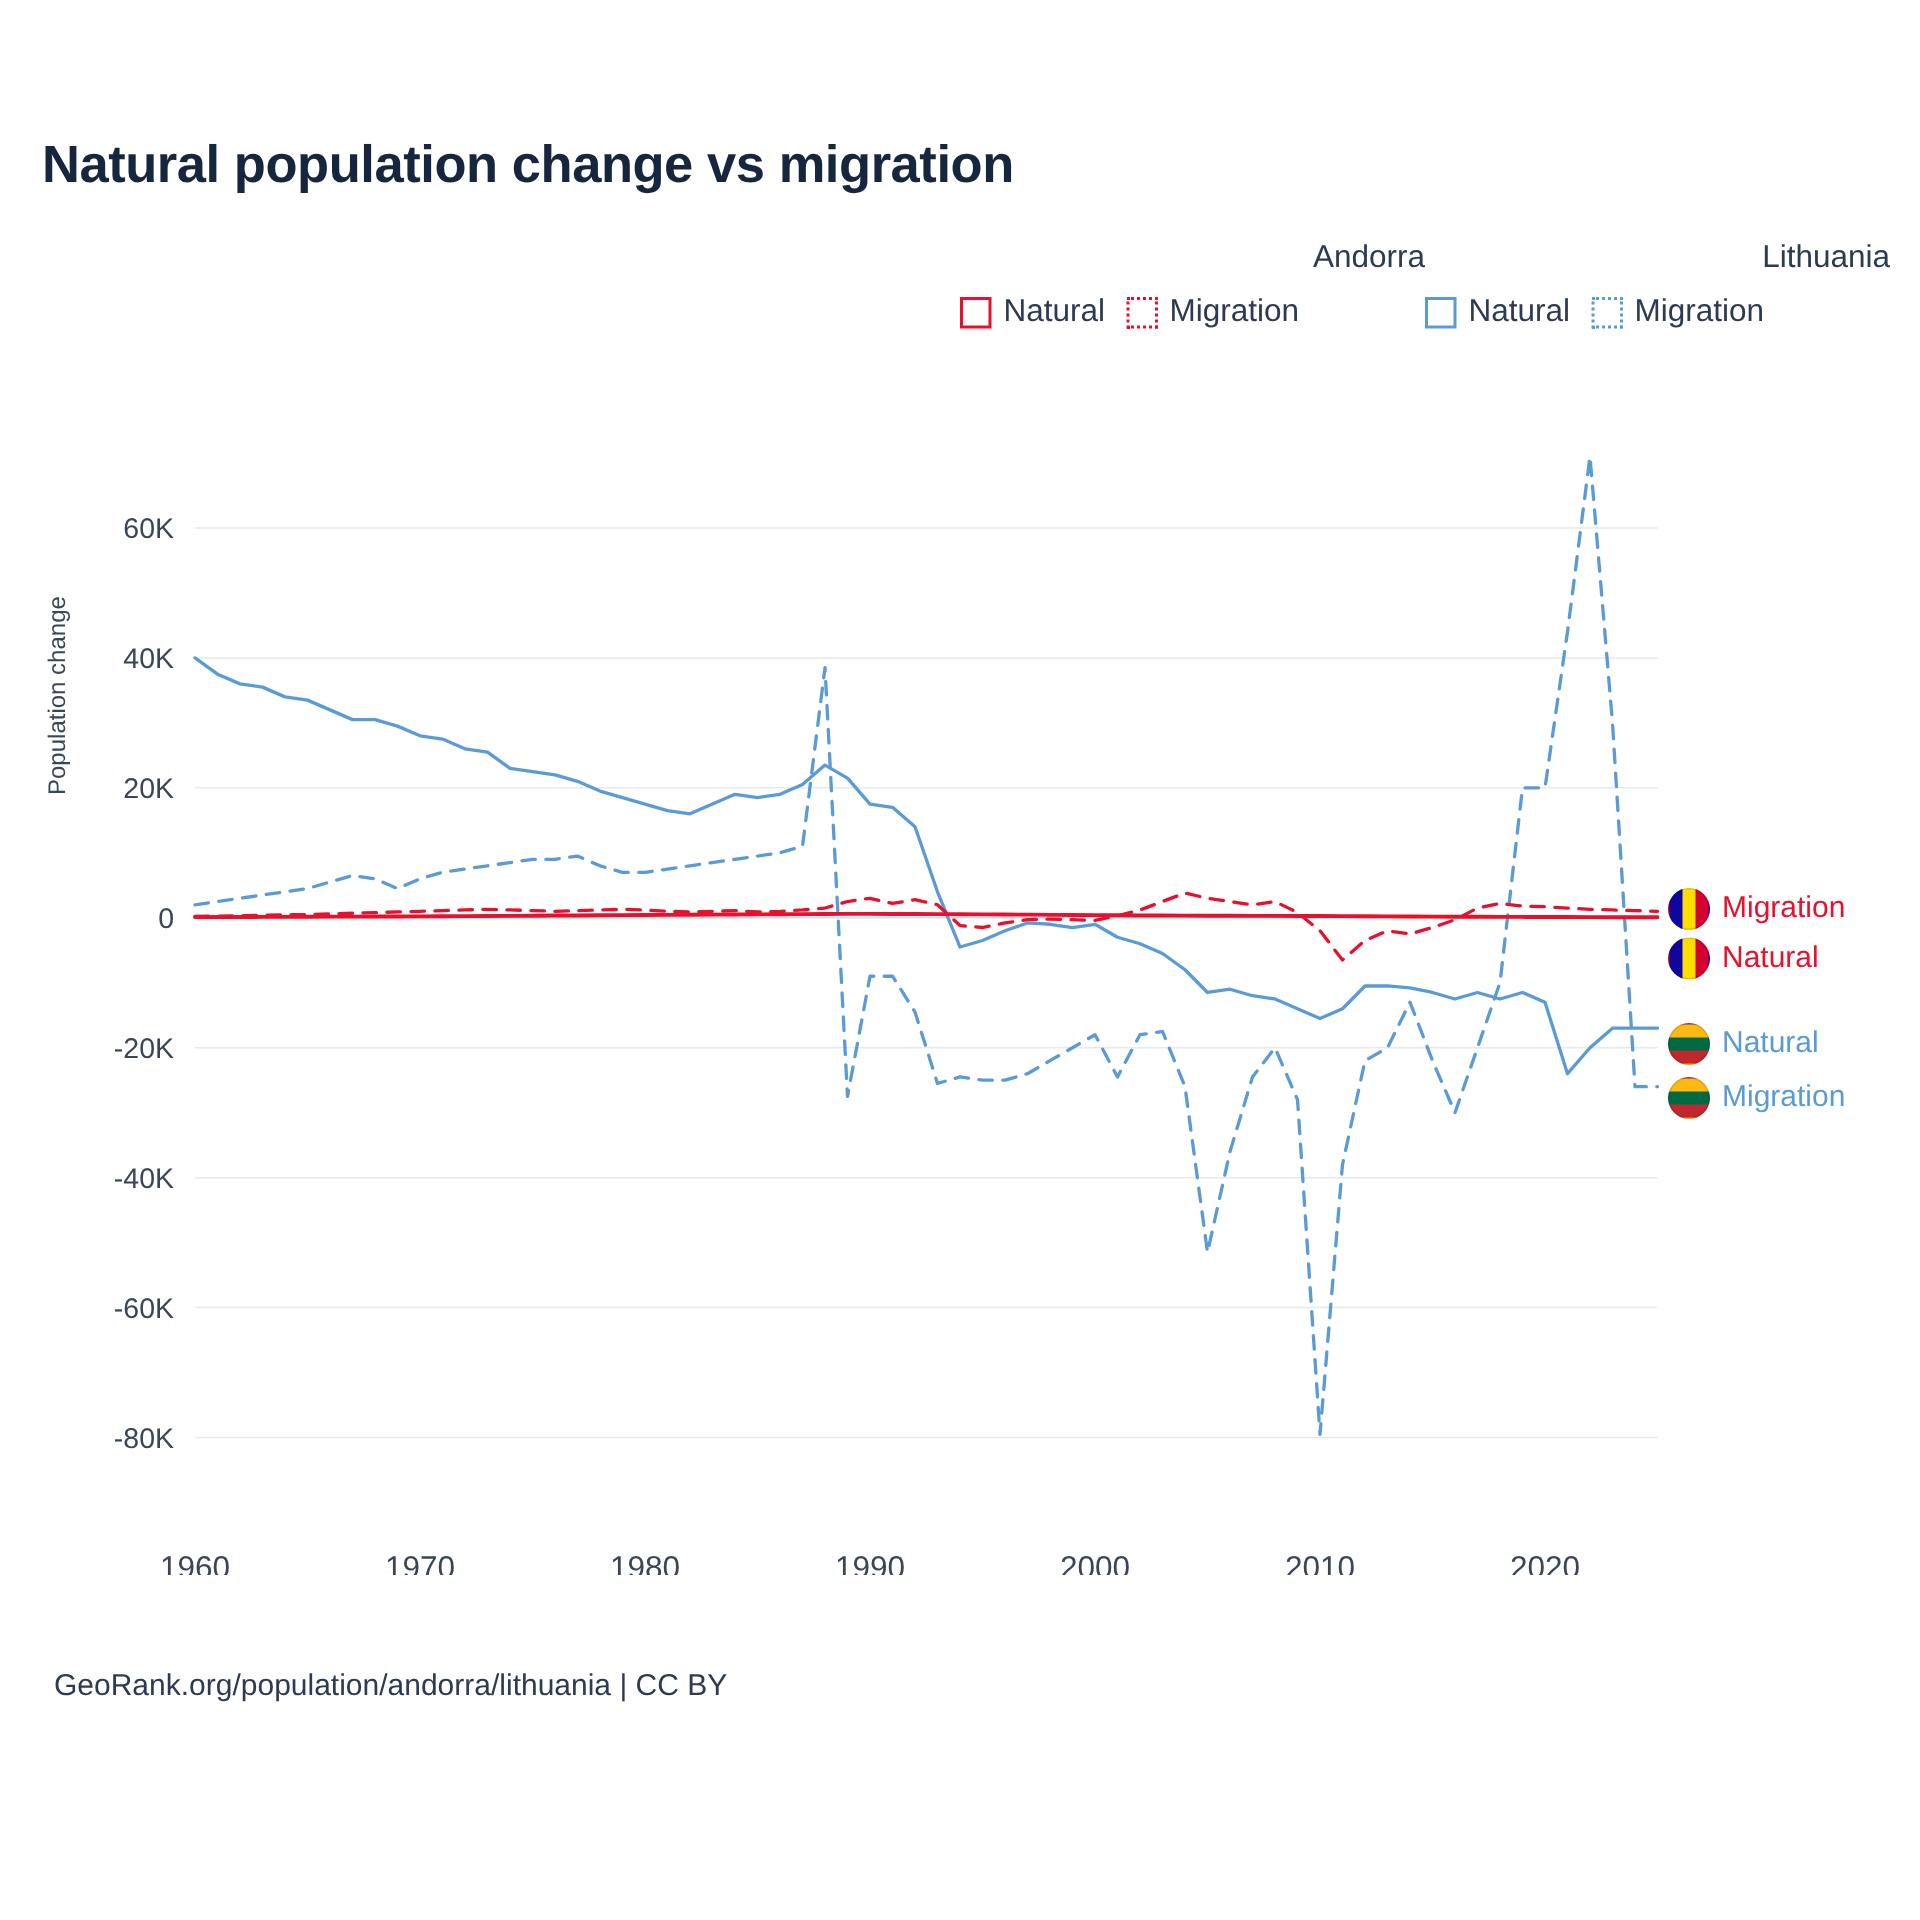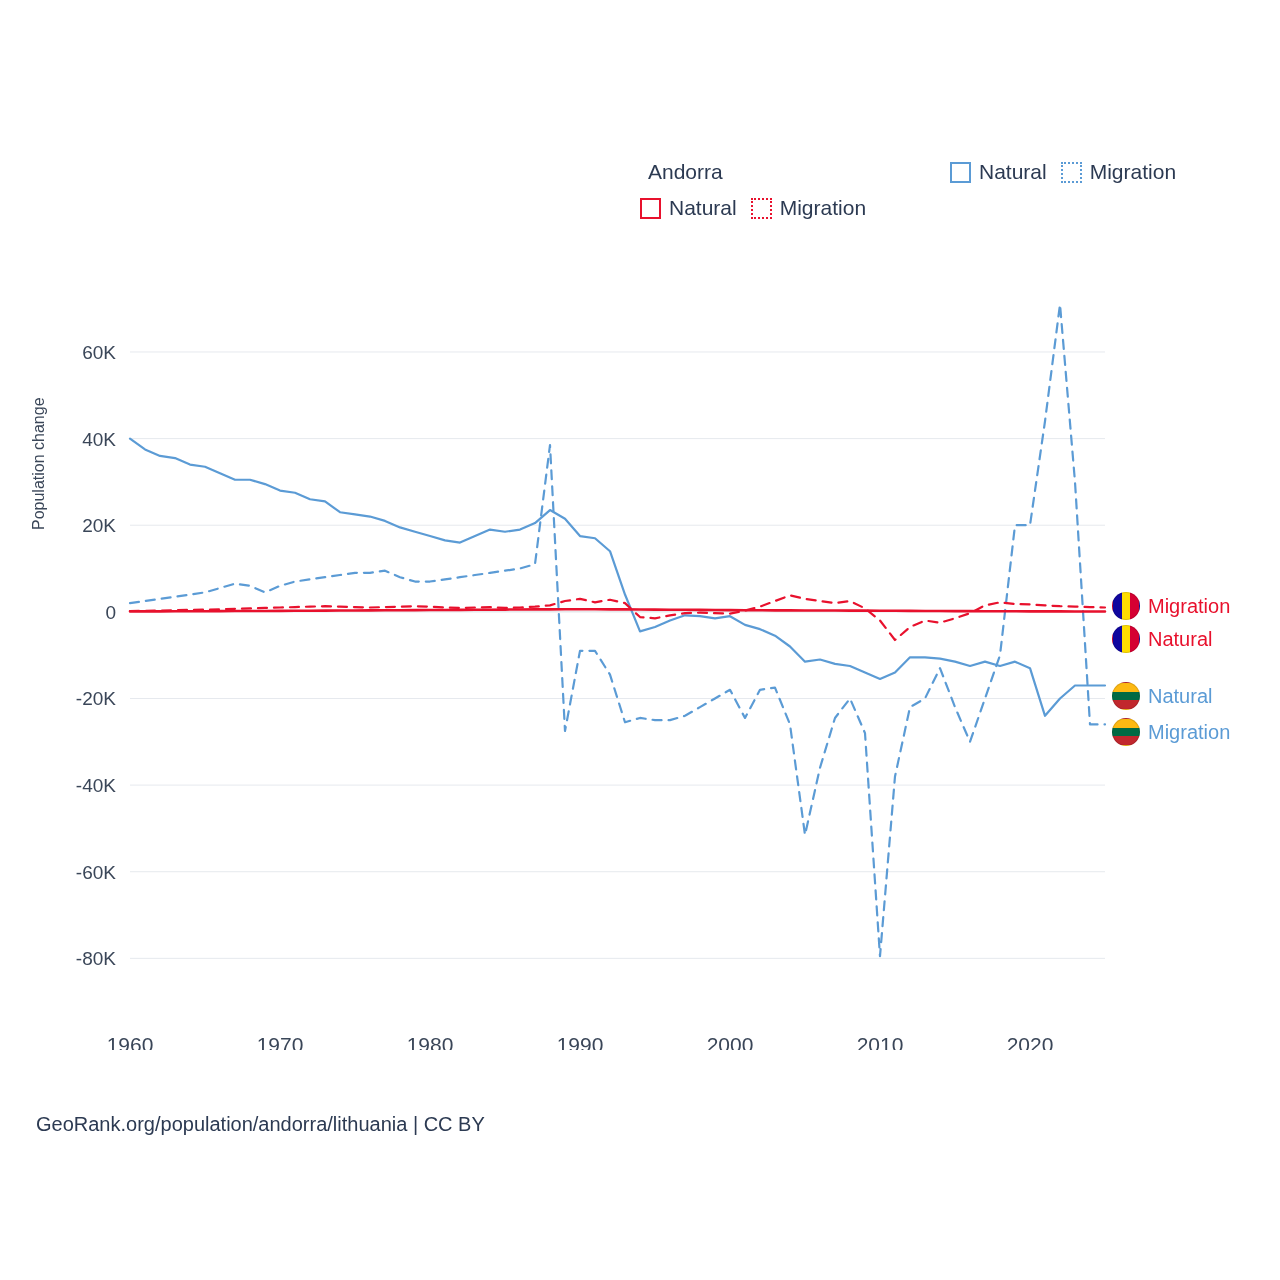--- a/index.html
+++ b/index.html
@@ -35,20 +35,21 @@
     width: 620px;
     font-size: 21px;
     color: #2c3a52;
   }
   .legend-groups {
     display: flex;
     gap: 0px;
   }
   .legend-group {
     width: 312px;
+    text-align: right;
   }
   .legend-group-title {
     font-size: 21px;
     color: #2c3a52;
     margin-bottom: 12px;
     padding-left: 8px;
   }
   .legend-items {
     display: flex;
     gap: 14px;
@@ -116,37 +117,39 @@
   }
   .endlabel span.txt { vertical-align: middle; }
   .red-text { color: #e8112d; }
   .blue-text { color: #5b9bd5; }
 </style>
 </head>
 <body>
 
 <div id="chart-root">
 
+  <div class="title">Natural population change vs migration</div>
 
   <div class="legend">
     <div class="legend-groups">
       <div class="legend-group">
         <div class="legend-group-title">Andorra</div>
         <div class="legend-items">
           <div class="legend-item">
             <span class="swatch solid-red"></span>
             <span class="legend-label">Natural</span>
           </div>
           <div class="legend-item">
             <span class="swatch dotted-red"></span>
             <span class="legend-label">Migration</span>
           </div>
         </div>
       </div>
       <div class="legend-group">
+        <div class="legend-group-title">Lithuania</div>
         <div class="legend-items">
           <div class="legend-item">
             <span class="swatch solid-blue"></span>
             <span class="legend-label">Natural</span>
           </div>
           <div class="legend-item">
             <span class="swatch dotted-blue"></span>
             <span class="legend-label">Migration</span>
           </div>
         </div>

